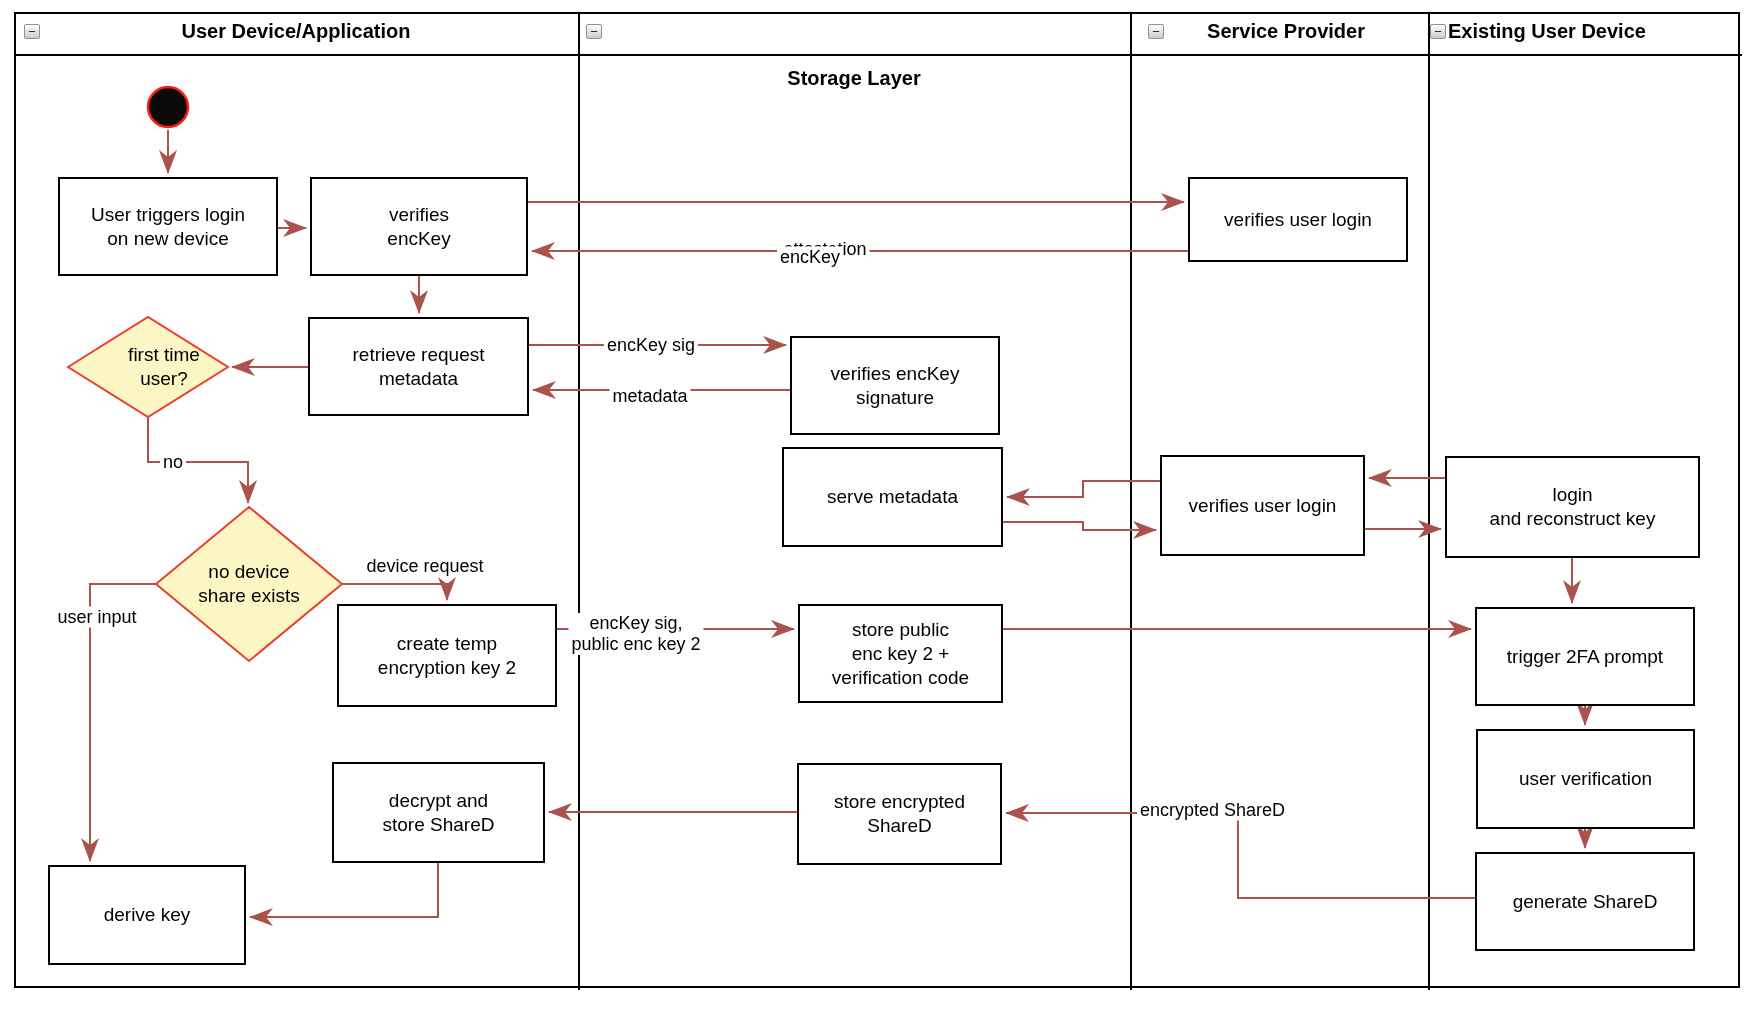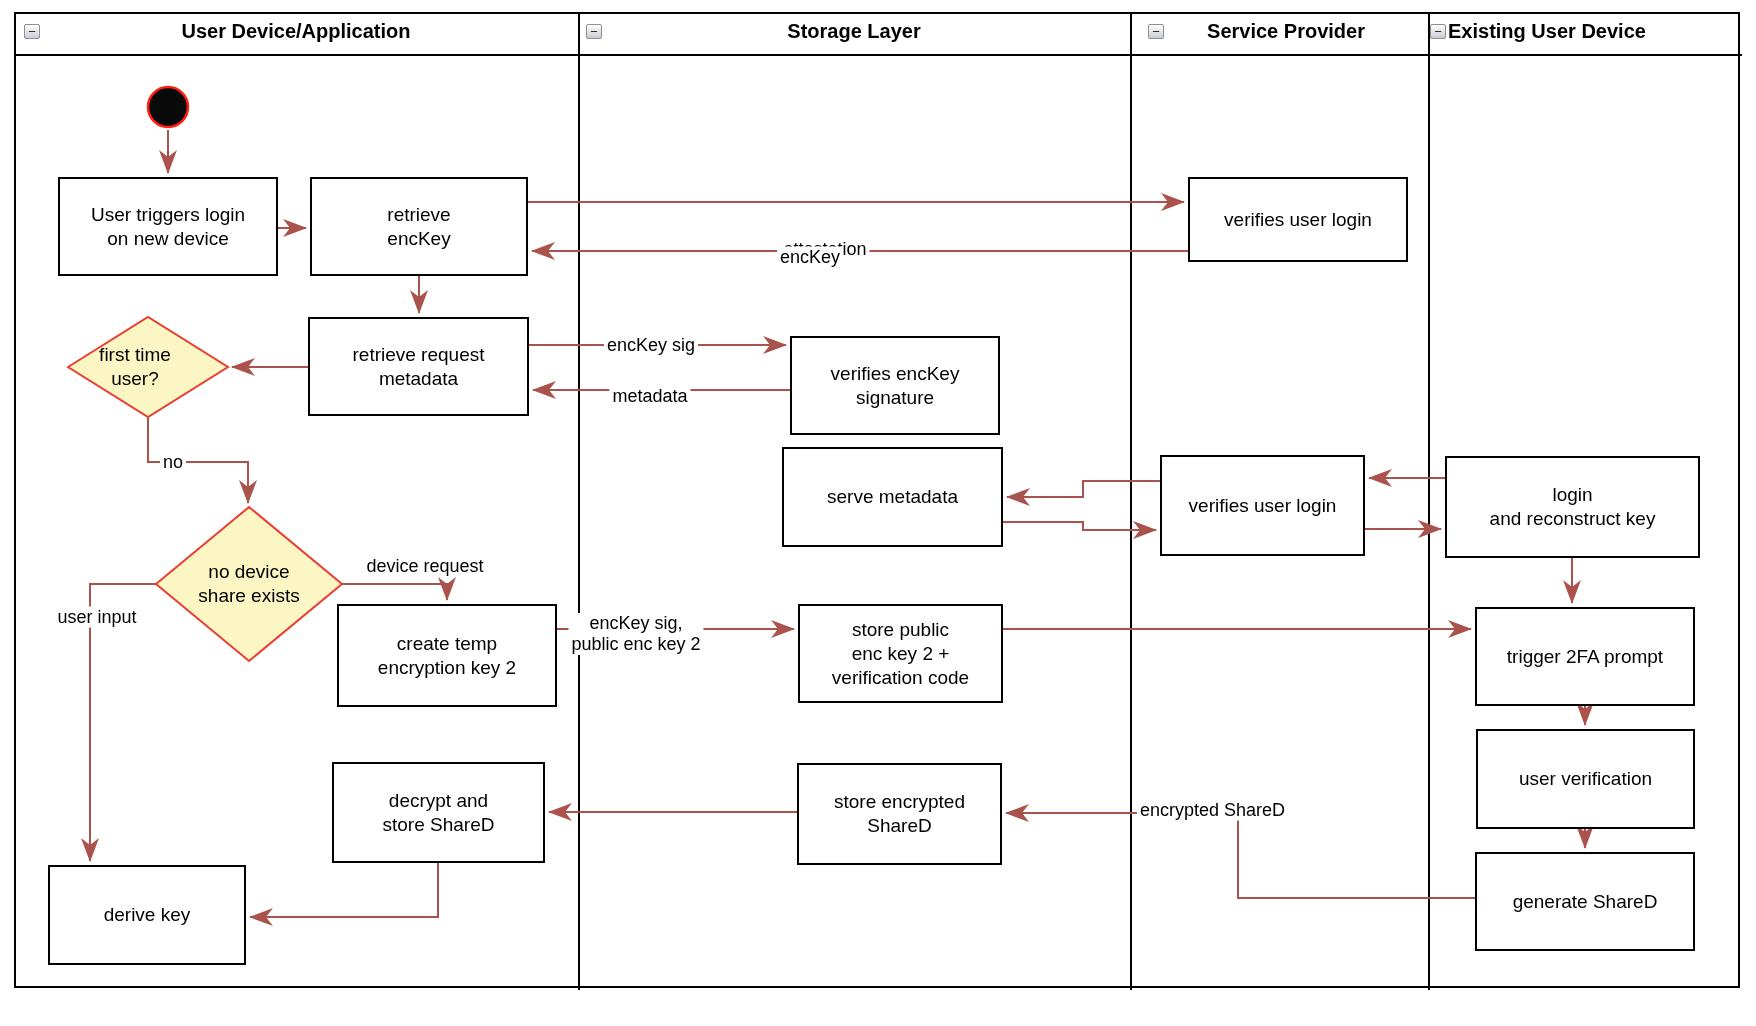--- a/index.html
+++ b/index.html
@@ -32,21 +32,21 @@
   <div class="hline"></div>
   <div class="vline" style="left:578px;"></div>
   <div class="vline" style="left:1130px;"></div>
   <div class="vline" style="left:1428px;"></div>
 
   <div class="collapse-btn" style="left:24px;top:24px;">−</div>
   <div class="collapse-btn" style="left:586px;top:24px;">−</div>
   <div class="collapse-btn" style="left:1148px;top:24px;">−</div>
   <div class="collapse-btn" style="left:1430px;top:24px;">−</div>
   <div class="lane-title" style="left:296px;transform:translateX(-50%);">User Device/Application</div>
-  <div class="lane-title" style="left:854px;transform:translateX(-50%);">Storage Layer</div>
+  <div class="lane-title" style="left:854px;transform:translateX(-50%);margin-top:47px;">Storage Layer</div>
   <div class="lane-title" style="left:1286px;transform:translateX(-50%);">Service Provider</div>
   <div class="lane-title" style="left:1448px;">Existing User Device</div>
 
   <svg id="wires" width="1756" height="1026" viewBox="0 0 1756 1026">
     <defs>
       <marker id="arr" orient="auto" markerWidth="14" markerHeight="11" refX="11.5" refY="4.5">
         <path d="M0,0 L12,4.5 L0,9 L3.5,4.5 Z" fill="#A9534C"></path>
       </marker>
     </defs>
 
@@ -91,21 +91,21 @@
     <div>public enc key 2</div>
   </div>
   <div class="elabel left-anchor" style="left:1137px;top:810px;">encrypted ShareD</div>
   <div class="elabel" style="left:97px;top:617px;">user input</div>
 
   <div class="node" style="left:58px;top:177px;width:220px;height:99px;">
     <div>User triggers login</div>
     <div>on new device</div>
   </div>
   <div class="node" style="left:310px;top:177px;width:218px;height:99px;">
-    <div>retrieve</div>
+    <div>verifies</div>
     <div>encKey</div>
   </div>
   <div class="node" style="left:1188px;top:177px;width:220px;height:85px;">
     <div>verifies user login</div>
   </div>
   <div class="node" style="left:308px;top:317px;width:221px;height:99px;">
     <div>retrieve request</div>
     <div>metadata</div>
   </div>
   <div class="node" style="left:790px;top:336px;width:210px;height:99px;">
@@ -145,21 +145,21 @@
     <div>ShareD</div>
   </div>
   <div class="node" style="left:332px;top:762px;width:213px;height:101px;">
     <div>decrypt and</div>
     <div>store ShareD</div>
   </div>
   <div class="node" style="left:48px;top:865px;width:198px;height:100px;">
     <div>derive key</div>
   </div>
 
-  <div class="dtext" style="left:135px;top:367px;">
+  <div class="dtext" style="left:164px;top:367px;">
     <div>first time</div>
     <div>user?</div>
   </div>
   <div class="dtext" style="left:249px;top:584px;">
     <div>no device</div>
     <div>share exists</div>
   </div>
 
 </div>
 

